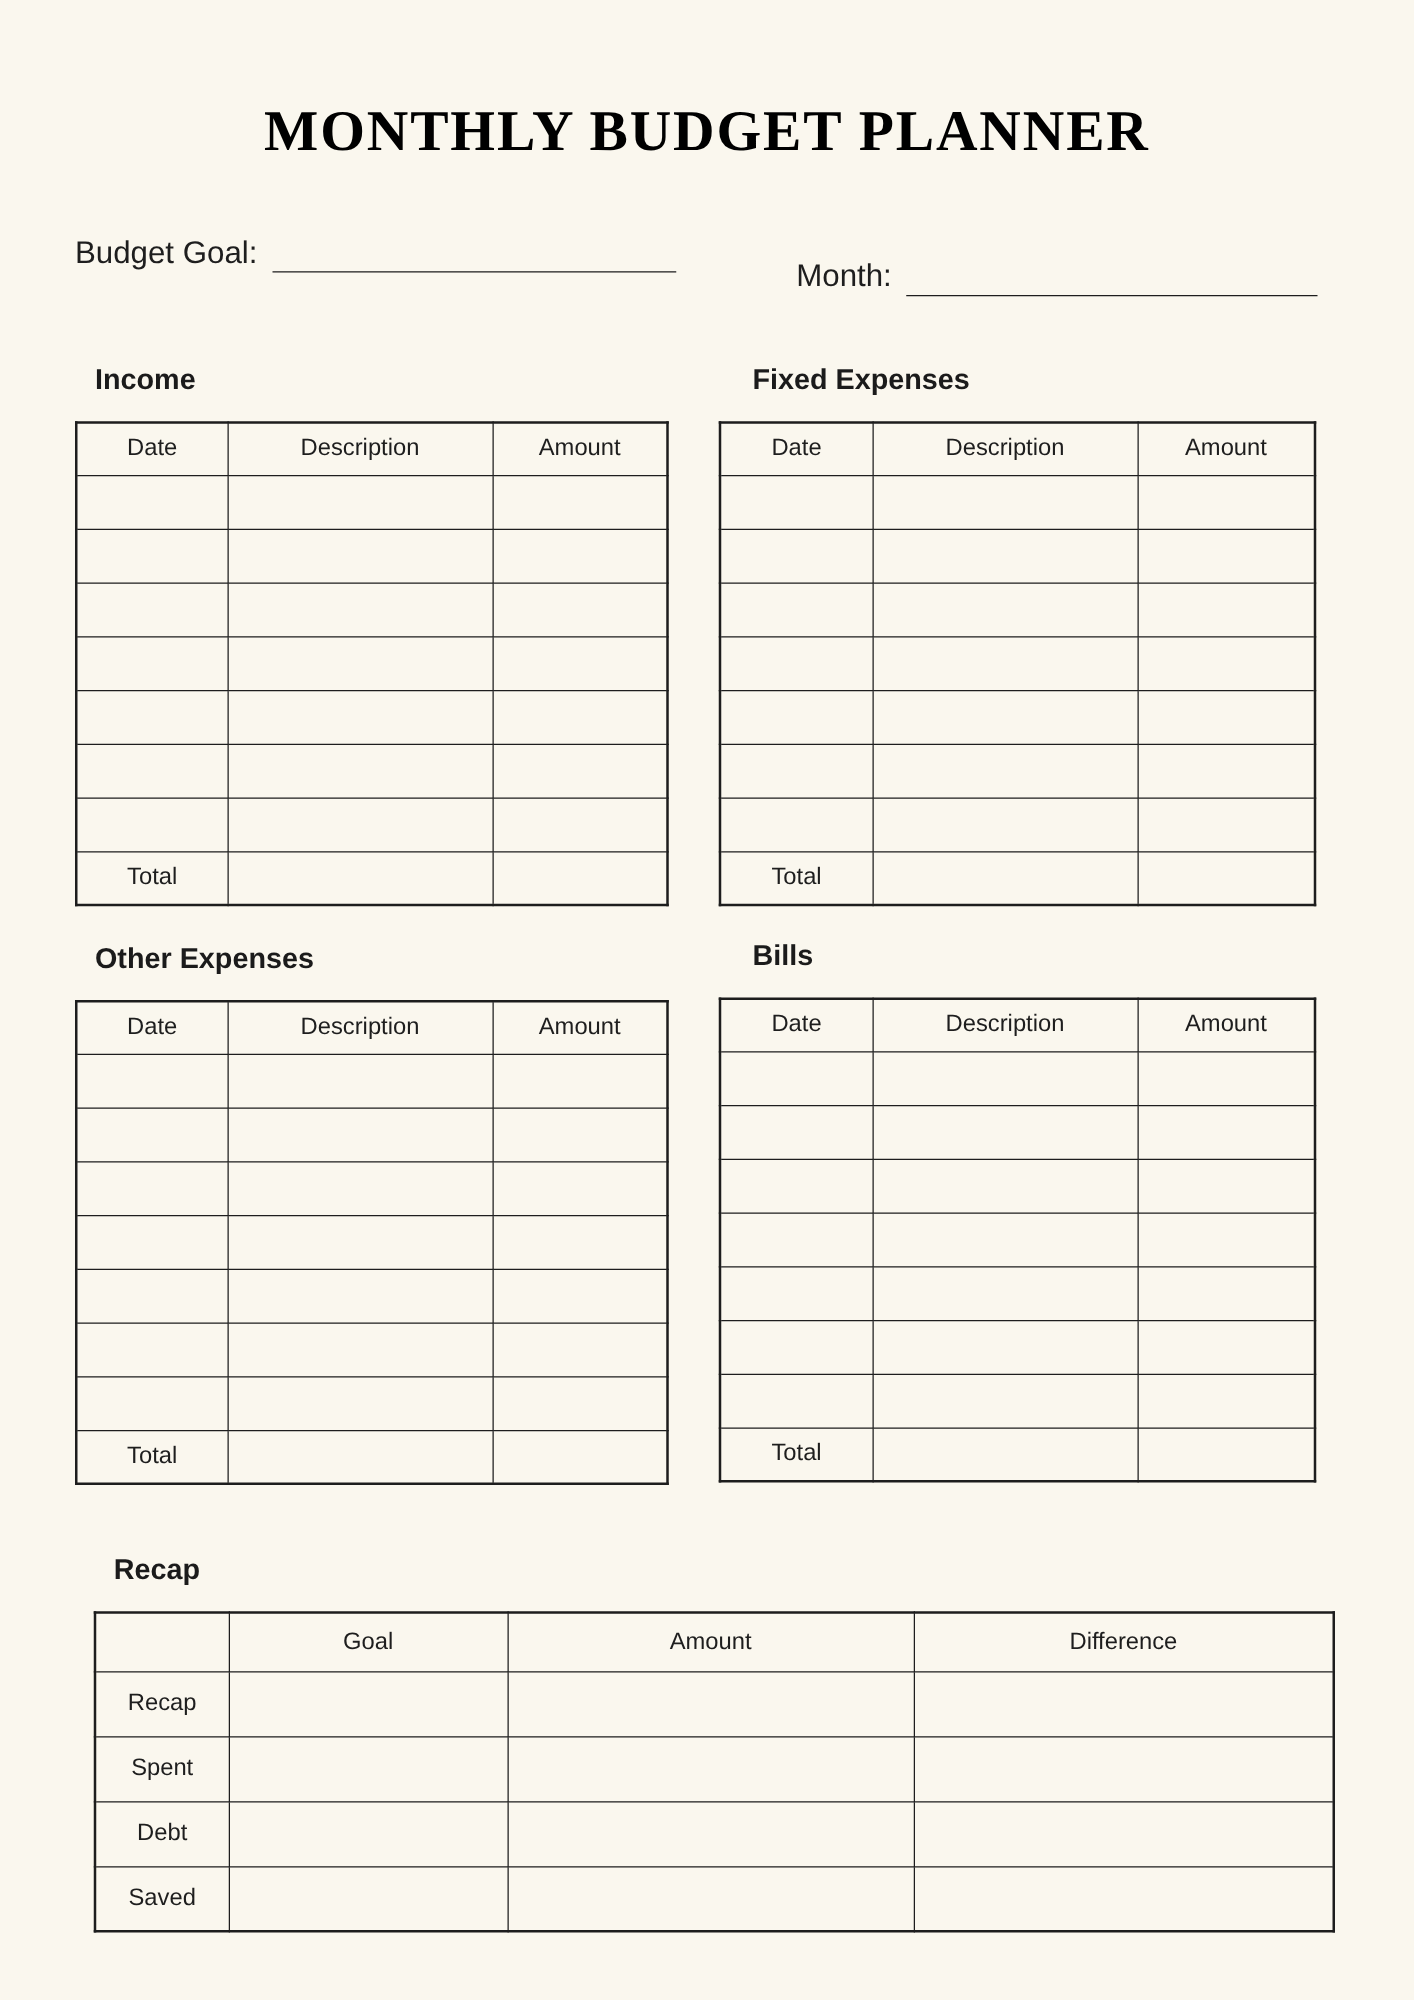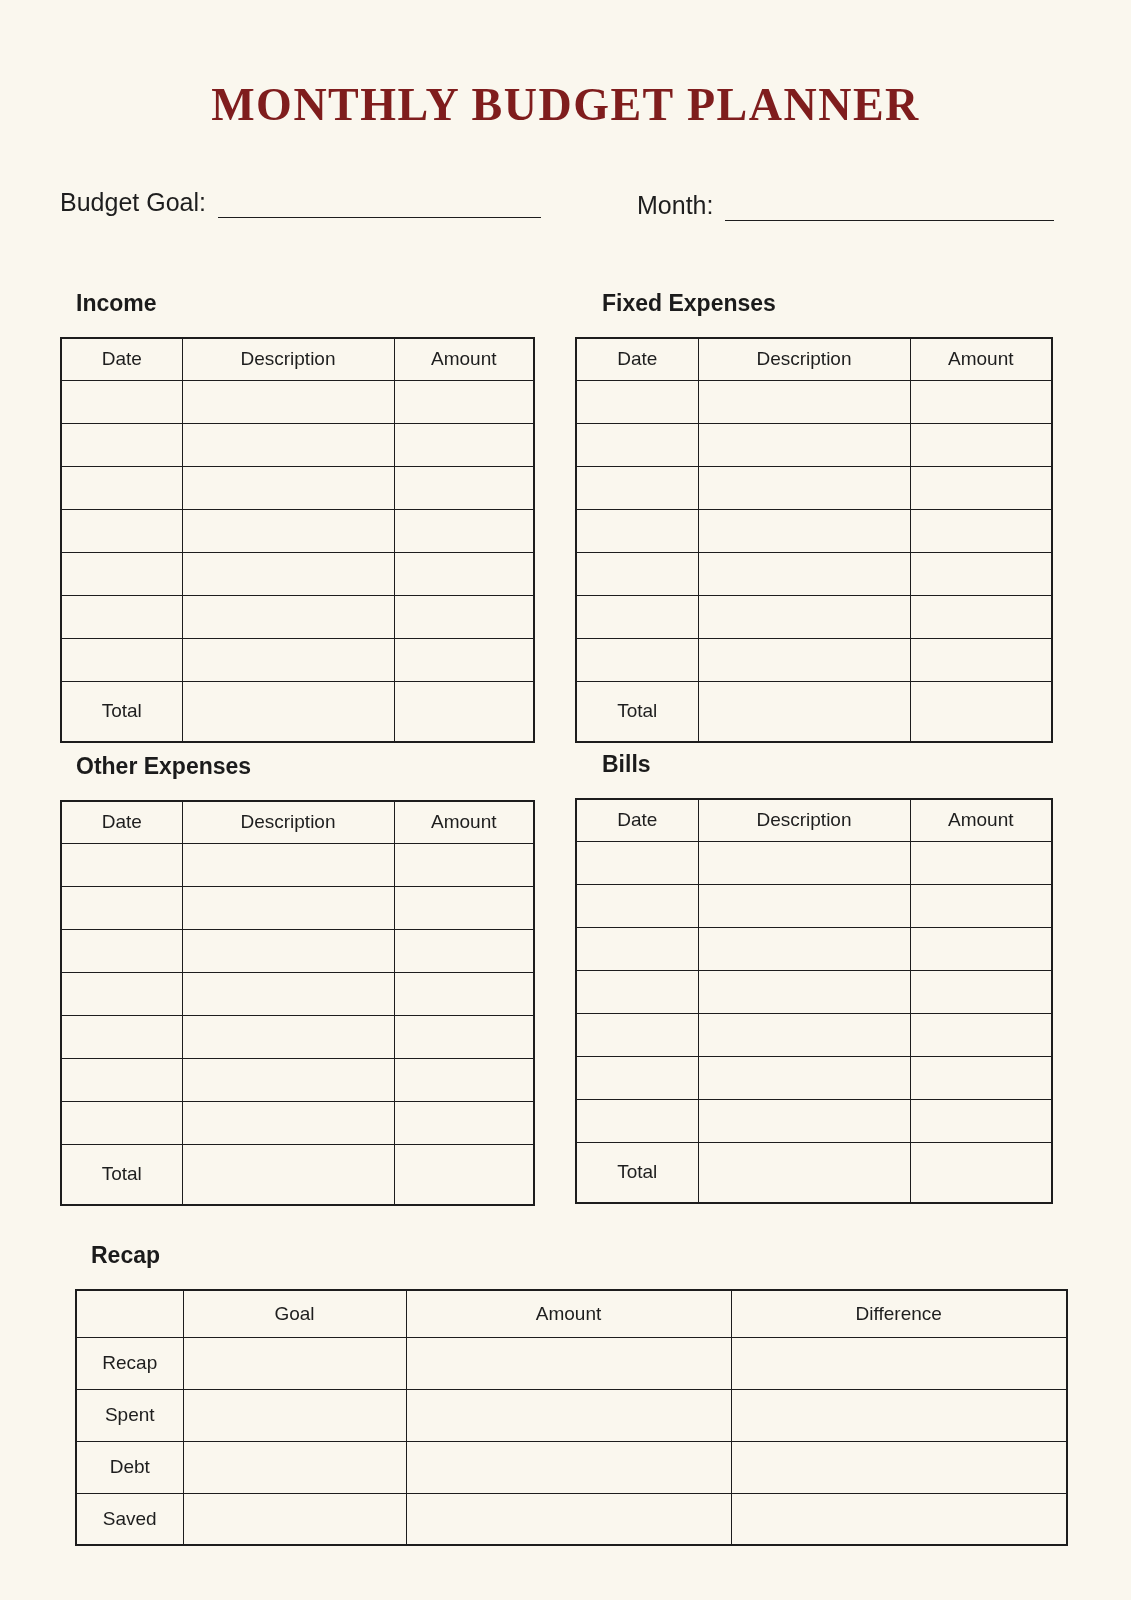--- a/index.html
+++ b/index.html
@@ -18,39 +18,39 @@
     position: absolute;
     top: 78px;
     left: 0;
     width: 100%;
     text-align: center;
     font-family: "Liberation Serif", serif;
     font-weight: 700;
     font-size: 46px;
     letter-spacing: 1.5px;
     margin: 0;
-    color: #7f1d1d;
+    color: #000000;
   }
 
   .field {
     position: absolute;
     display: flex;
     align-items: flex-end;
     gap: 12px;
   }
   .field-label { font-size: 25px; line-height: 1.25; font-weight: 400; }
   .field-line {
     display: block;
     border-bottom: 1.5px solid #1d1d1d;
     height: 36px;
     font-size: 20px;
   }
   .budget-goal-field { left: 60px; top: 182px; }
   .budget-goal-field .field-line { width: 323px; }
-  .month-field { left: 637px; top: 185px; }
+  .month-field { left: 637px; top: 201px; }
   .month-field .field-line { width: 329px; }
 
   .section { position: absolute; }
   .section-heading {
     margin: 0 0 20px 16px;
     font-size: 23px;
     font-weight: 700;
     color: #1b1b1b;
   }
   .section.right .section-heading { padding-left: 11px; }
@@ -70,21 +70,21 @@
     border: 1.5px solid #1d1d1d;
     font-weight: 400;
     font-size: 19px;
     text-align: center;
     vertical-align: middle;
     padding: 0;
     overflow: hidden;
   }
   .header-row { height: 42px; }
   .body-row   { height: 43px; }
-  .total-row  { height: 61px; }
+  .total-row  { height: 43px; }
 
   .col-date   { width: 121px; }
   .col-desc   { width: 212px; }
   .col-amount { width: 140px; }
   .sec-fixed .col-date,  .sec-bills .col-date   { width: 122px; }
   .sec-fixed .col-amount,.sec-bills .col-amount { width: 142px; }
 
   .sec-recap .col-label { width: 107px; }
   .sec-recap .col-goal  { width: 223px; }
   .sec-recap .col-actual{ width: 325px; }

